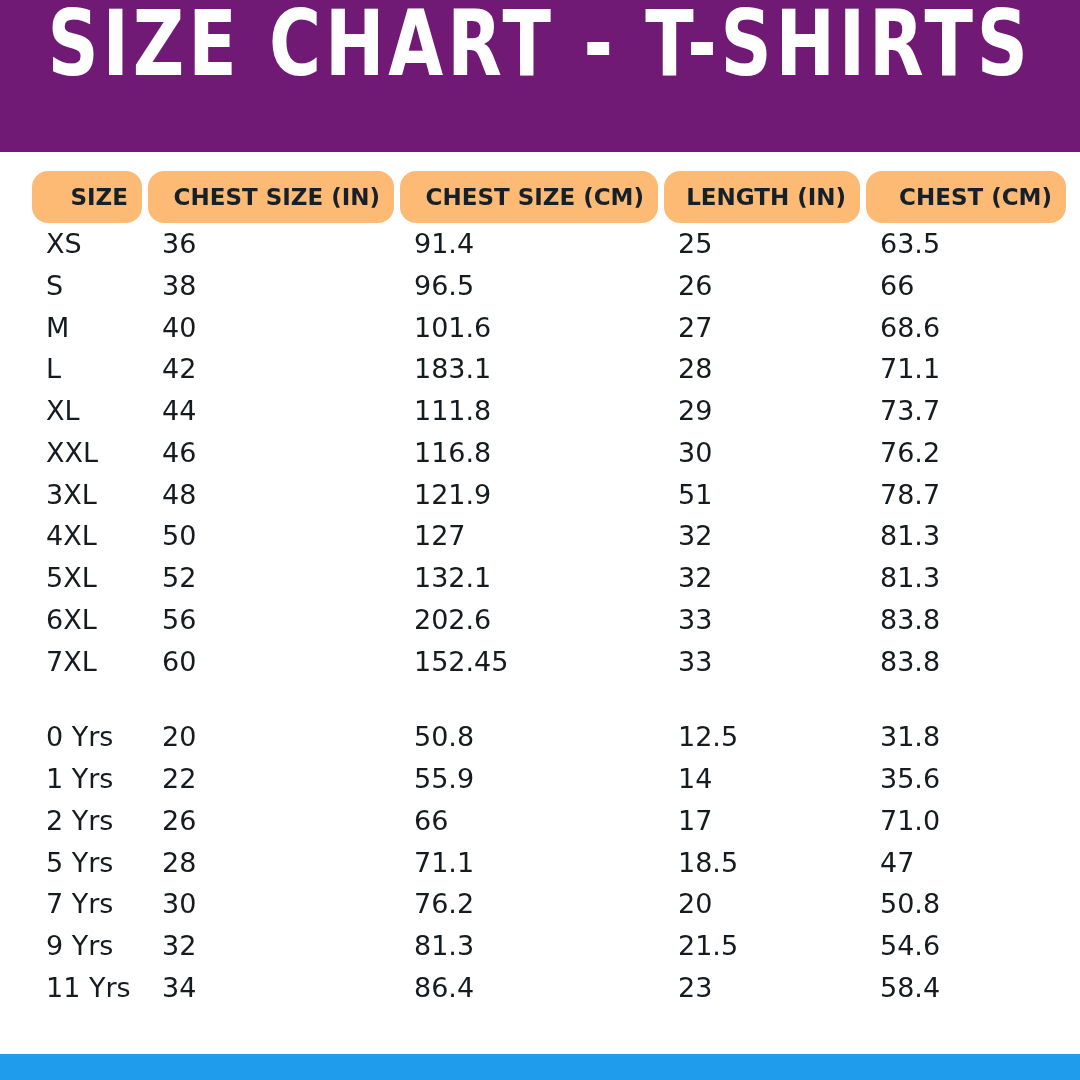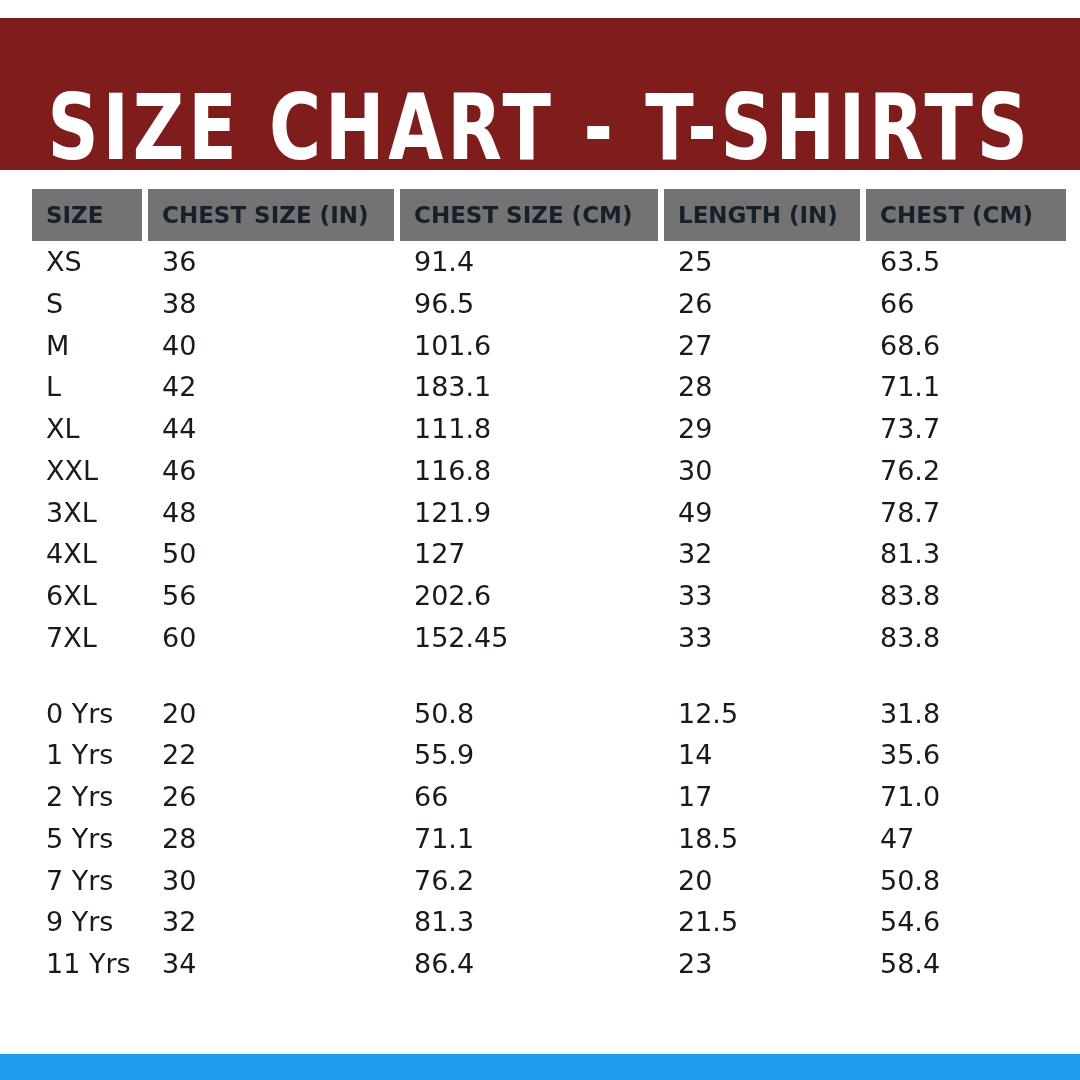--- a/index.html
+++ b/index.html
@@ -16,27 +16,26 @@
   .page {
     position: relative;
     width: 1080px;
     height: 1080px;
     display: flex;
     flex-direction: column;
     background: #ffffff;
   }
   
   .header {
-    background: #7f1d1d;
+    background: #701a75;
     height: 152px;
     display: flex;
-    align-items: flex-end;
+    align-items: flex-start;
     justify-content: center;
     flex: 0 0 auto;
-    margin-top: 18px;
   }
   .header-title {
     color: #ffffff;
     font-family: "DejaVu Sans", sans-serif;
     font-weight: bold;
     font-size: 74px;
     letter-spacing: 4px;
     text-transform: uppercase;
     transform: scaleY(1.22) scaleX(0.96);
     text-align: center;
@@ -48,29 +47,30 @@
     padding: 19px 26px 0 26px;
     box-sizing: border-box;
   }
   table.size-table {
     width: 100%;
     border-collapse: separate;
     border-spacing: 6px 0;
     table-layout: fixed;
   }
   table.size-table th {
-    background: #737373;
+    background: #fdba74;
     color: #16202b;
     font-family: "DejaVu Sans", sans-serif;
     font-weight: bold;
     font-size: 23px;
-    text-align: left;
+    text-align: right;
     padding: 13px 14px 13px 14px;
     white-space: nowrap;
     letter-spacing: 0px;
+    border-radius: 16px;
   }
   table.size-table td {
     font-family: "DejaVu Sans", sans-serif;
     font-size: 27px;
     color: #161b20;
     padding: 4px 14px 4px 14px;
     text-align: left;
     line-height: 1.25;
     white-space: nowrap;
   }
@@ -158,31 +158,38 @@
           <td>XXL</td>
           <td>46</td>
           <td>116.8</td>
           <td>30</td>
           <td>76.2</td>
         </tr>
         <tr>
           <td>3XL</td>
           <td>48</td>
           <td>121.9</td>
-          <td>49</td>
+          <td>51</td>
           <td>78.7</td>
         </tr>
         <tr>
           <td>4XL</td>
           <td>50</td>
           <td>127</td>
           <td>32</td>
           <td>81.3</td>
         </tr>
         <tr>
+          <td>5XL</td>
+          <td>52</td>
+          <td>132.1</td>
+          <td>32</td>
+          <td>81.3</td>
+        </tr>
+        <tr>
           <td>6XL</td>
           <td>56</td>
           <td>202.6</td>
           <td>33</td>
           <td>83.8</td>
         </tr>
         <tr>
           <td>7XL</td>
           <td>60</td>
           <td>152.45</td>

